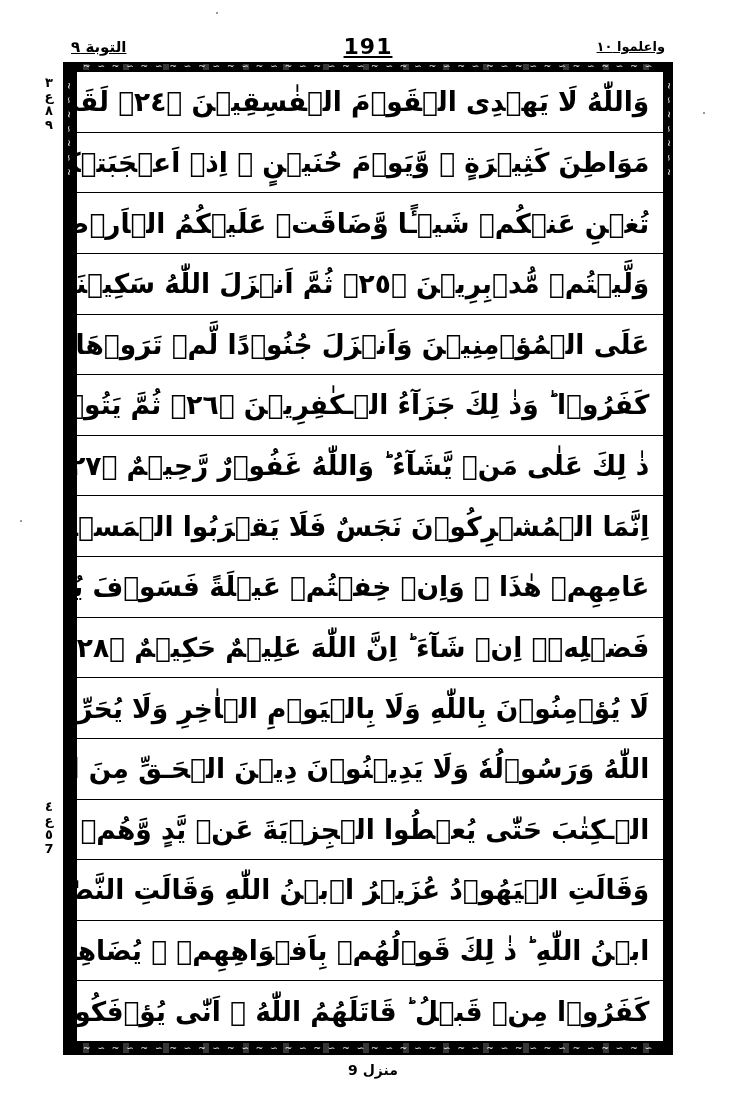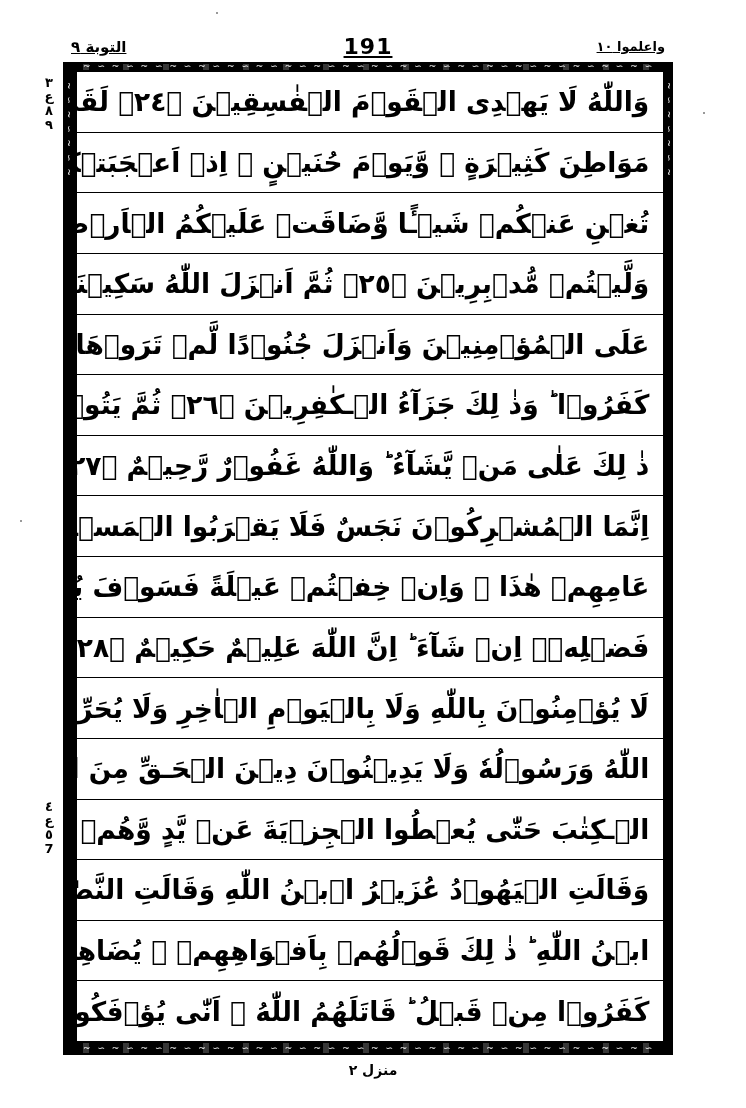--- a/index.html
+++ b/index.html
@@ -215,18 +215,18 @@
           <span class="row-text">ابۡنُ اللّٰهِ ؕ ذٰ لِكَ قَوۡلُهُمۡ بِاَفۡوَاهِهِمۡ ۚ يُضَاهِئُوۡنَ قَوۡلَ الَّذِيۡنَ</span>
         </div>
       <div class="row">
           <span class="row-text">كَفَرُوۡا مِنۡ قَبۡلُ ؕ قَاتَلَهُمُ اللّٰهُ ۚ اَنّٰى يُؤۡفَكُوۡنَ ﴿٣٠﴾ اِتَّخَذُوۡۤا</span>
         </div>
     </div>
   </div>
 </div>
 
 <div class="footer">
-  <span>منزل ٢</span>
+  <span>منزل 9</span>
 </div>
 
 <div class="stray-dot" style="left:216px;top:12px;"></div>
 <div class="stray-dot" style="left:703px;top:112px;"></div>
 <div class="stray-dot" style="left:20px;top:520px;"></div>
 
 </body></html>

